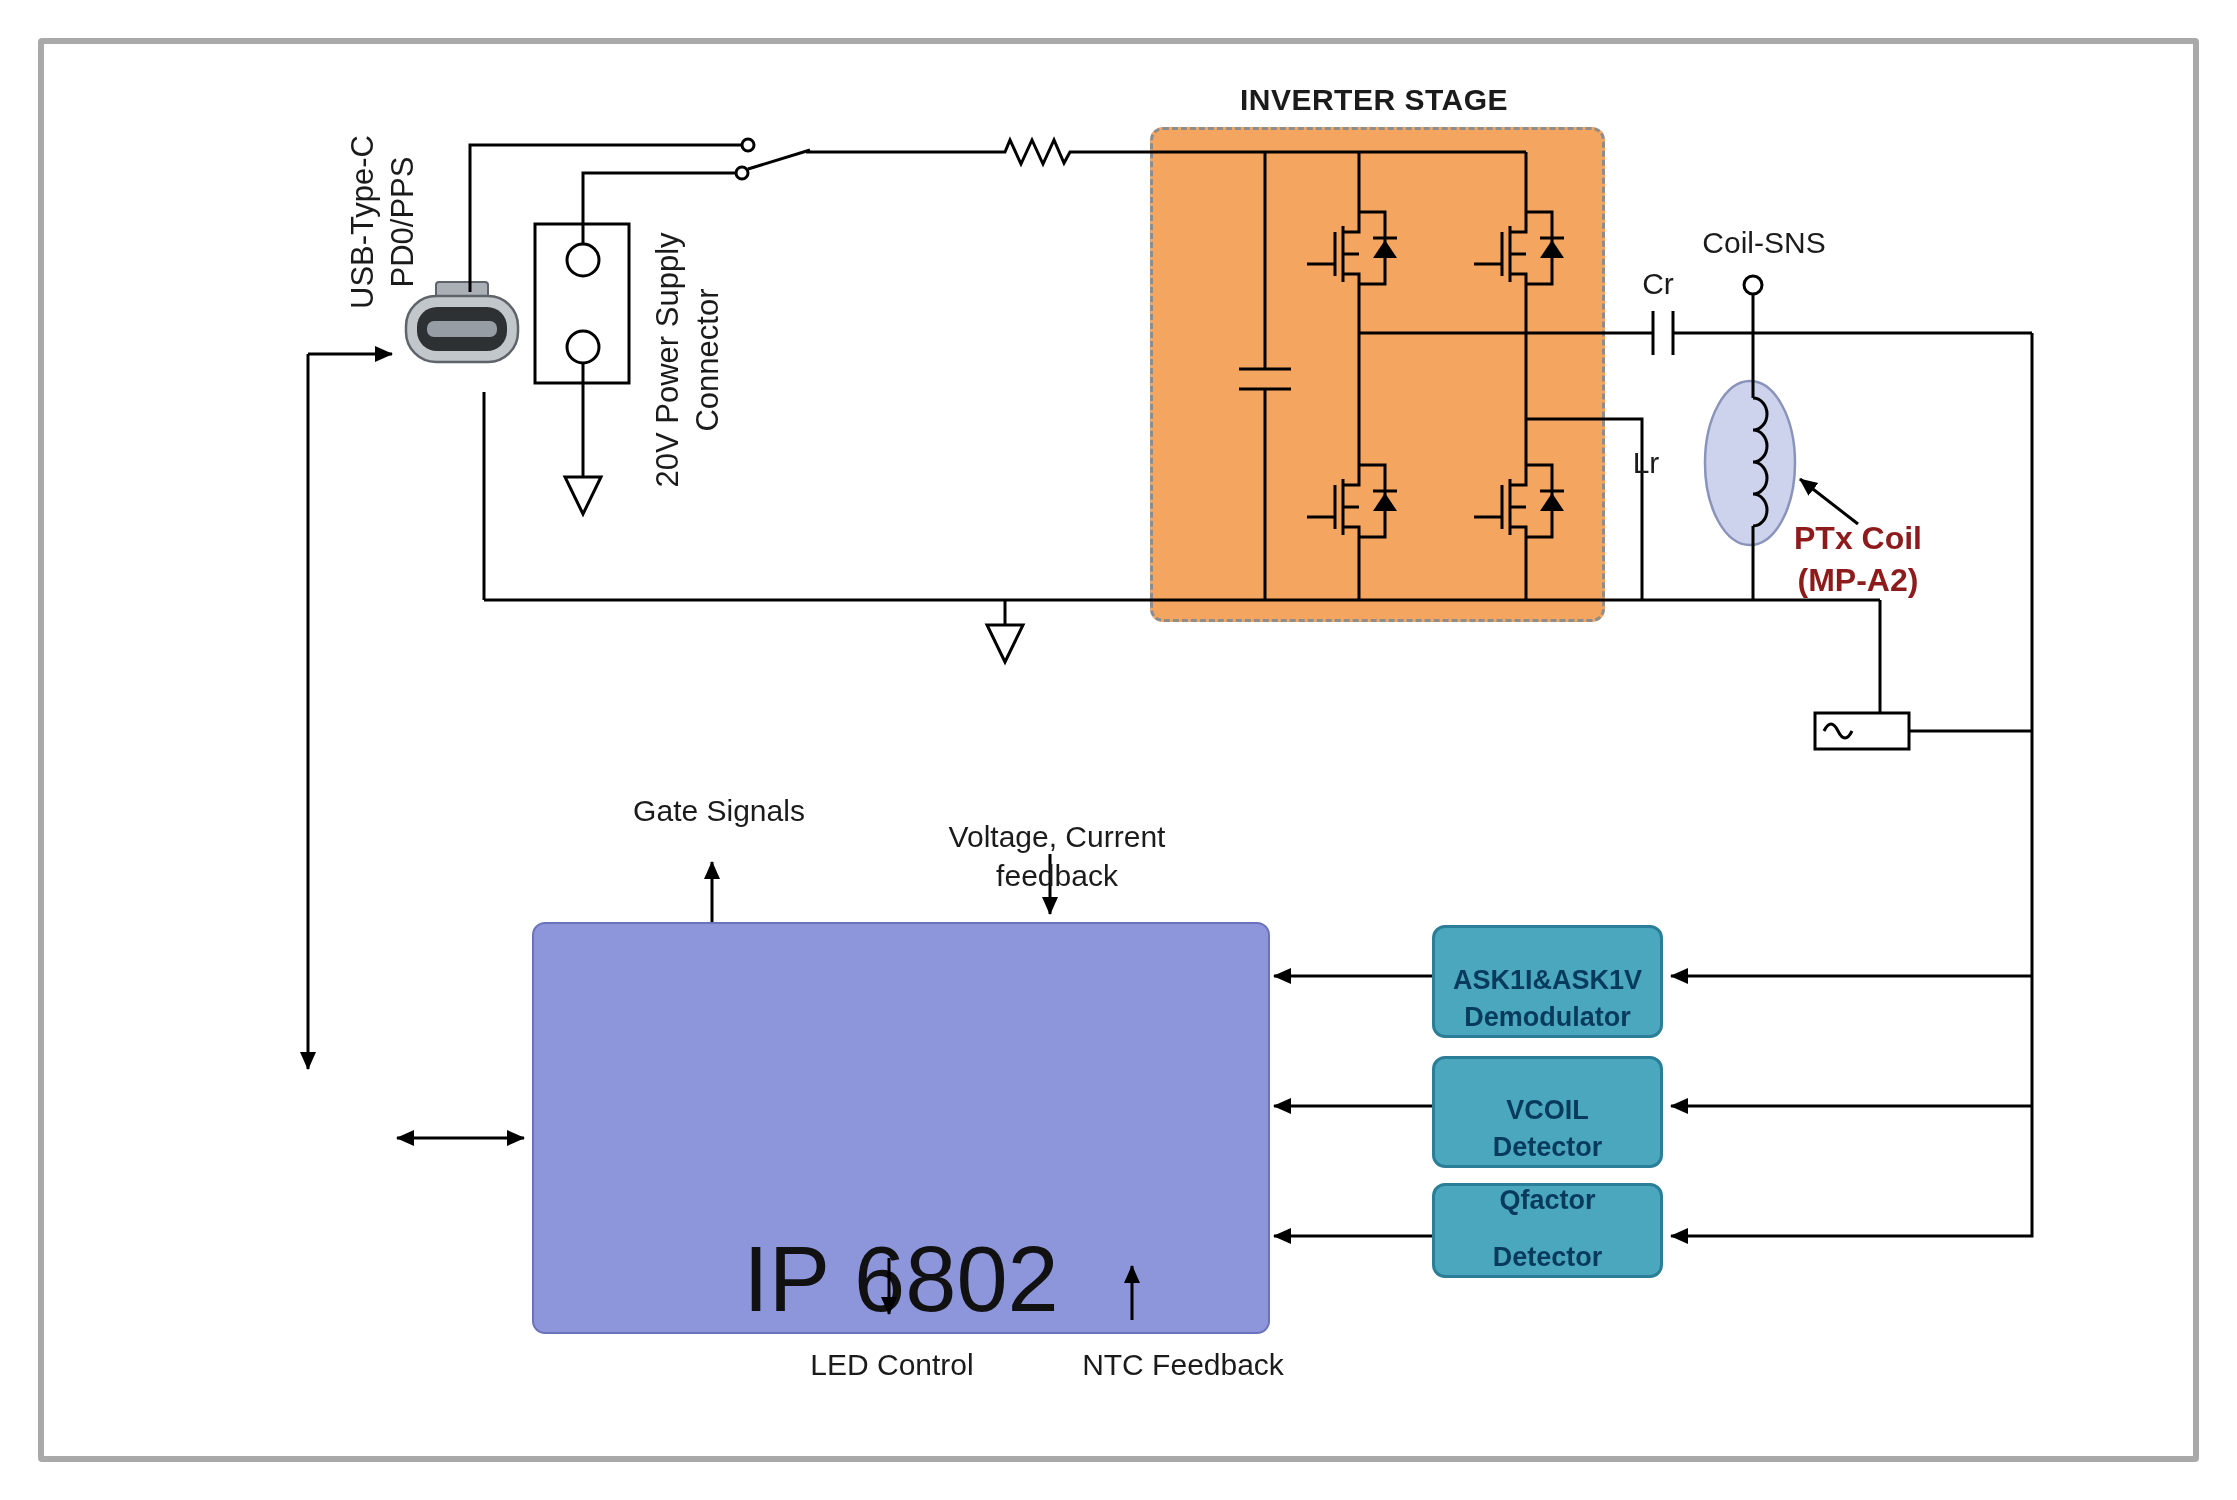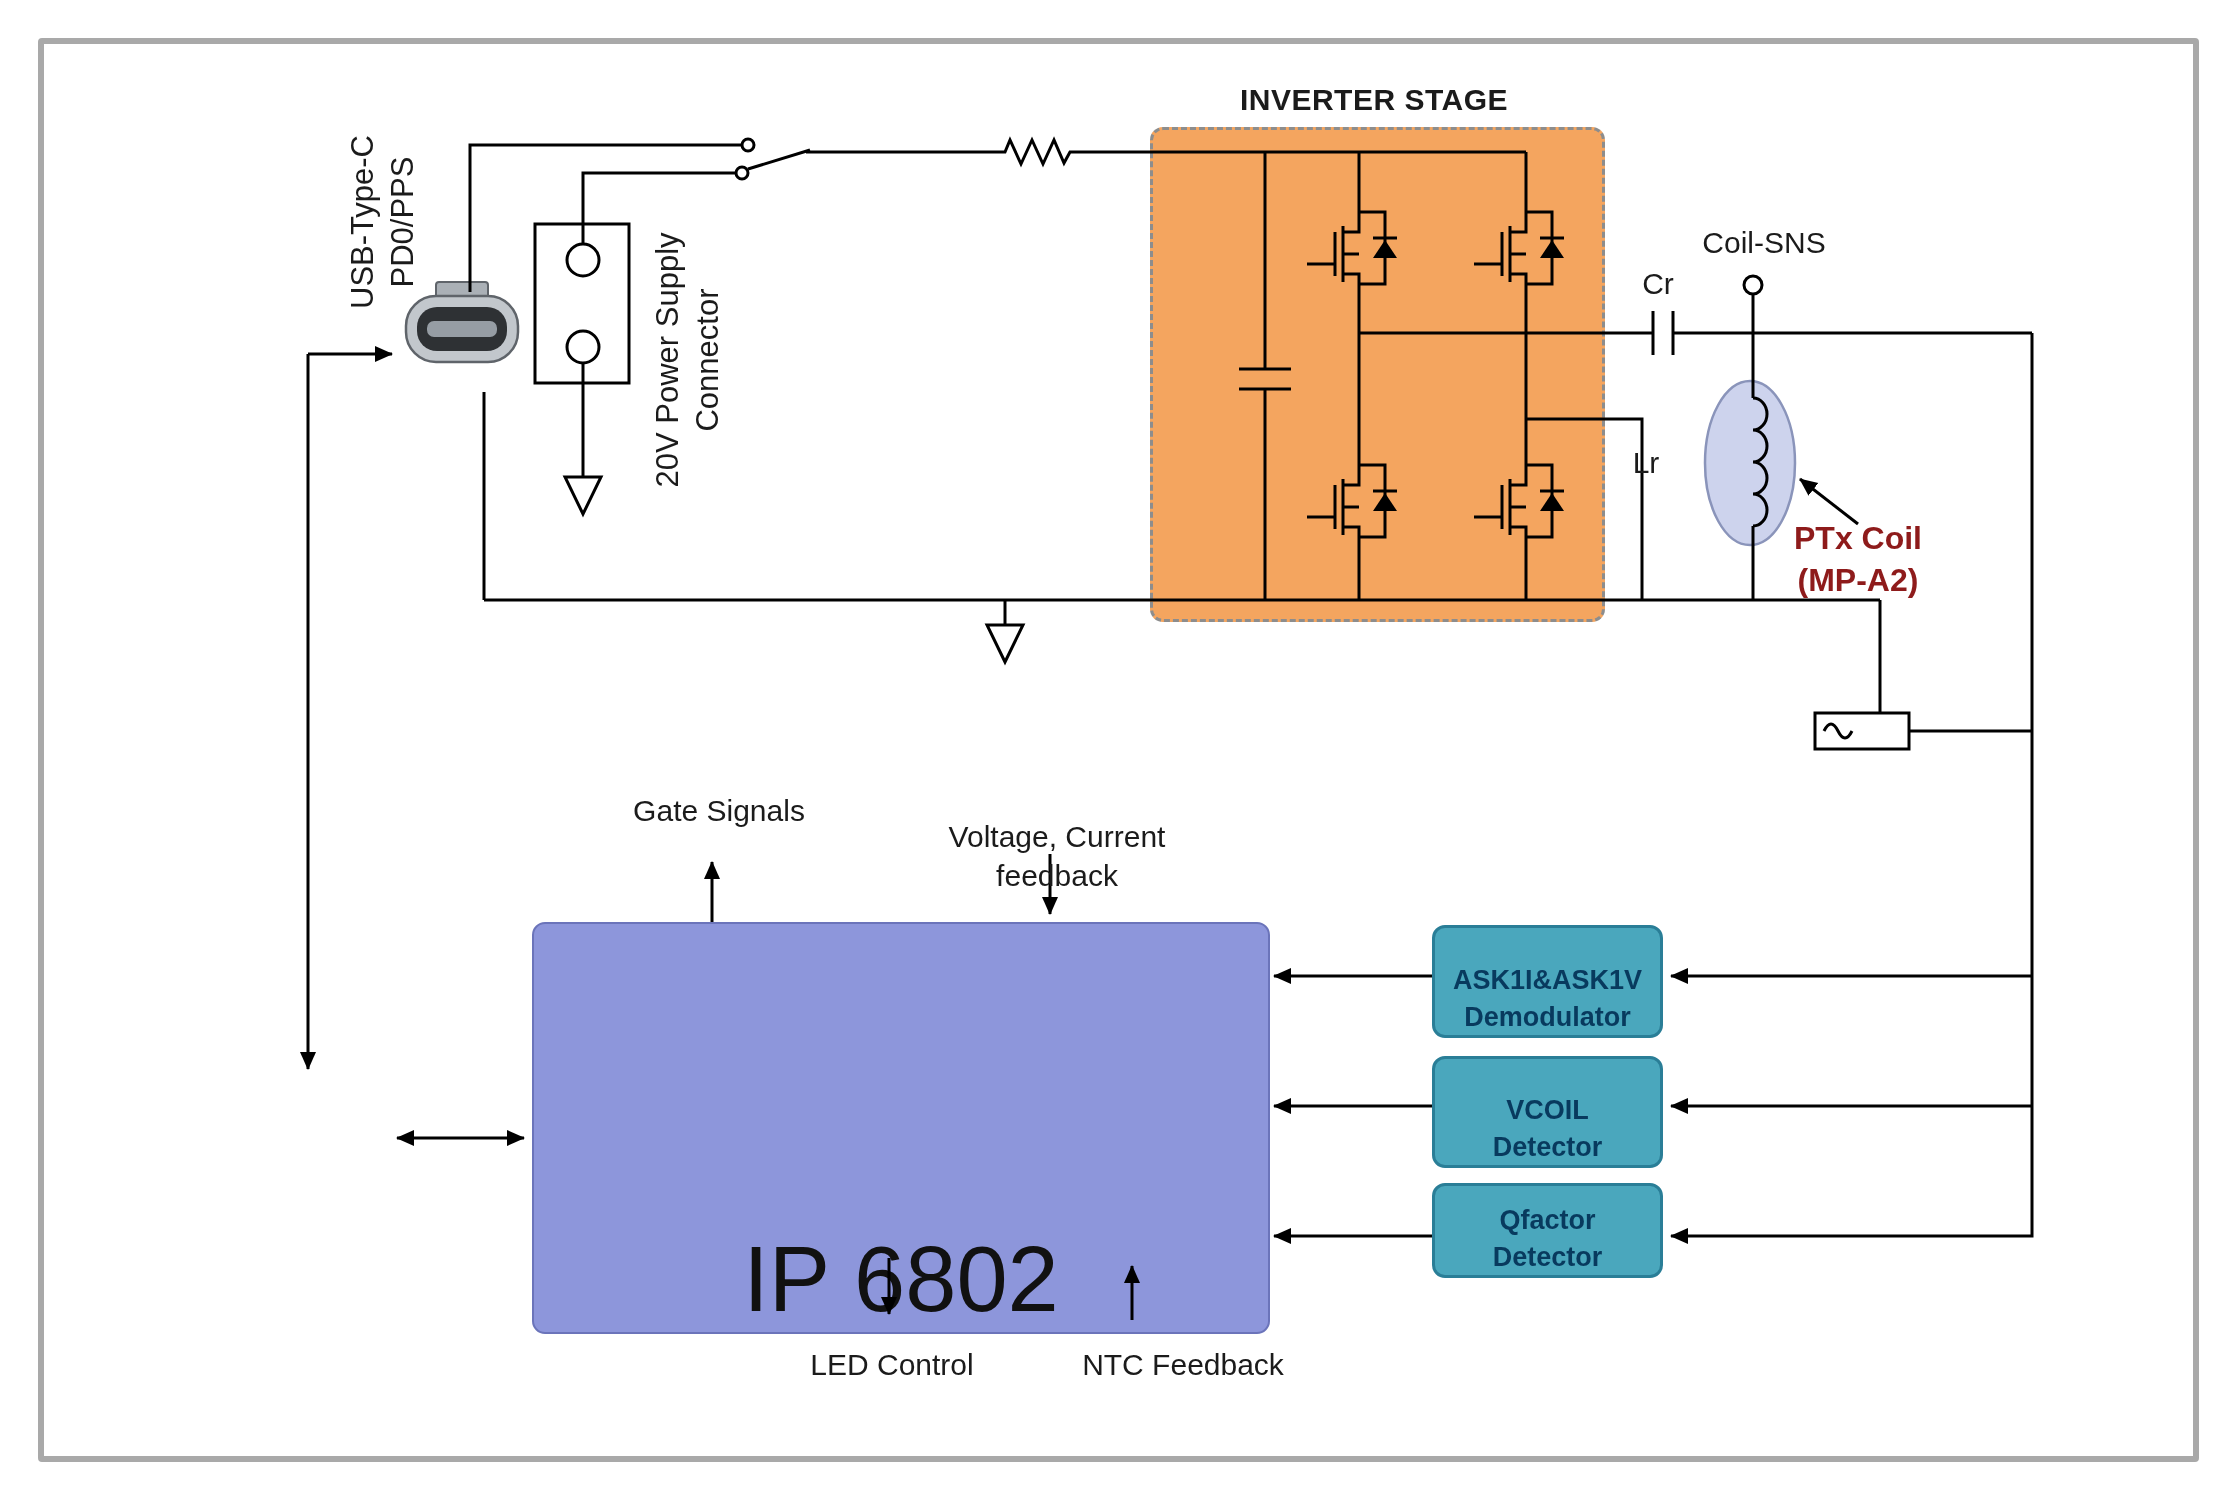--- a/index.html
+++ b/index.html
@@ -22,21 +22,21 @@
   }
   .teal{
     background:var(--detector-fill,#4aa7bd);
     border:3px solid var(--detector-border,#2a7e97);
     color:var(--detector-text,#083a5e);
     font-weight:bold;font-size:27px;line-height:1.35;z-index:1;
   }
   .dcp-box{left:224px;top:1077px;width:169px;height:113px;}
   .ask-box{left:1432px;top:925px;width:231px;height:113px;}
   .vcoil-box{left:1432px;top:1056px;width:231px;height:112px;}
-  .qfactor-box{left:1432px;top:1183px;width:231px;height:95px;}
+  .qfactor-box{left:1432px;top:1183px;width:231px;height:95px;gap:20px;}
   svg.circuit{position:absolute;left:0;top:0;z-index:2;}
   .lbl{
     position:absolute;transform:translate(-50%,-50%);
     white-space:nowrap;text-align:center;font-size:30px;line-height:1.3;z-index:3;
   }
   .rot{transform:translate(-50%,-50%) rotate(-90deg);}
   .title-lbl{left:1374px;top:99px;font-weight:bold;letter-spacing:0.5px;}
   .usb-lbl{left:383px;top:222px;font-size:31px;}
   .psu-lbl{left:688px;top:360px;font-size:31px;}
   .coilsns-lbl{left:1764px;top:242px;}

